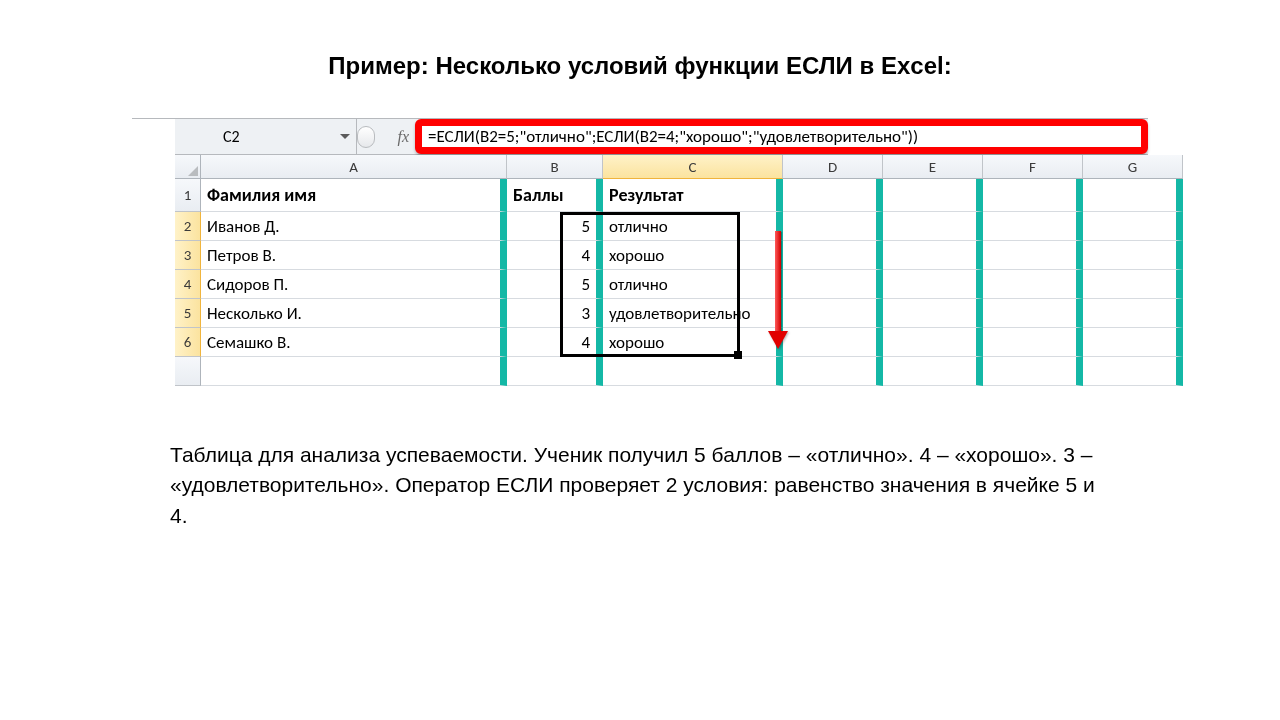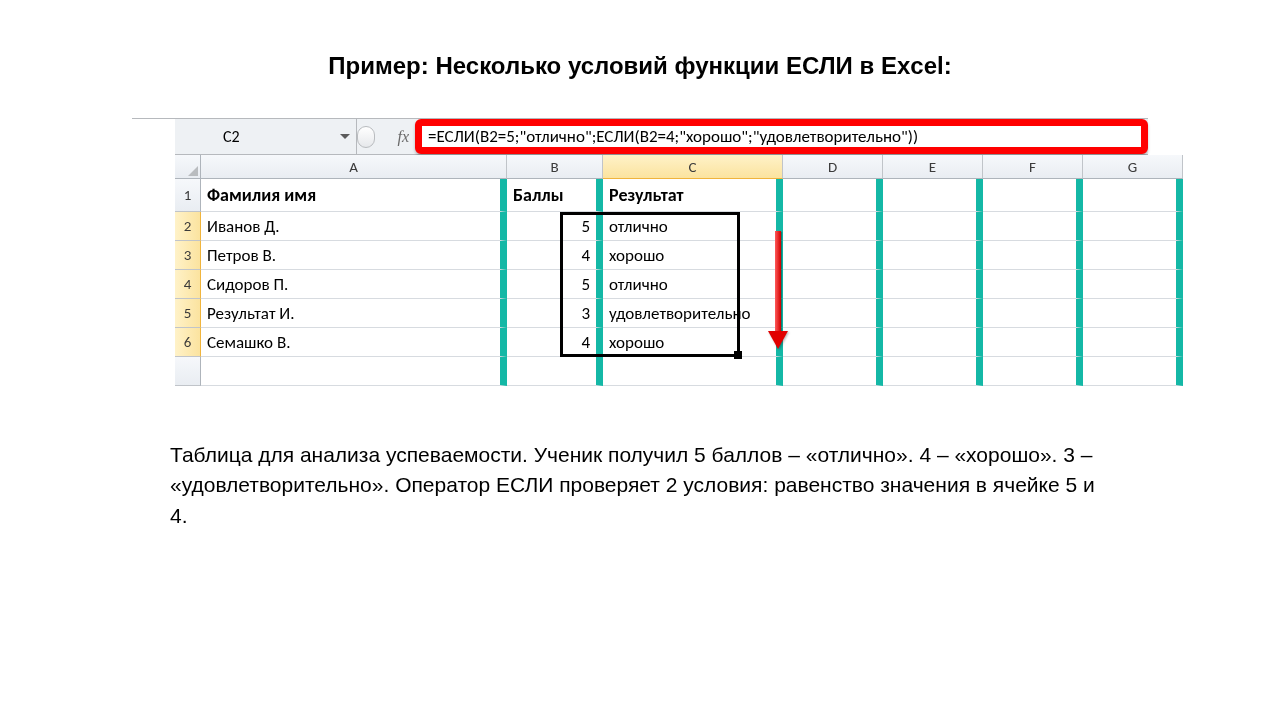--- a/index.html
+++ b/index.html
@@ -281,21 +281,21 @@
     <div class="row-head sel">4</div>
     <div class="cell">Сидоров П.</div>
     <div class="cell num">5</div>
     <div class="cell">отлично</div>
     <div class="cell"></div>
     <div class="cell"></div>
     <div class="cell"></div>
     <div class="cell"></div>
 
     <div class="row-head sel">5</div>
-    <div class="cell">Результат И.</div>
+    <div class="cell">Несколько И.</div>
     <div class="cell num">3</div>
     <div class="cell">удовлетворительно</div>
     <div class="cell"></div>
     <div class="cell"></div>
     <div class="cell"></div>
     <div class="cell"></div>
 
     <div class="row-head sel">6</div>
     <div class="cell">Семашко В.</div>
     <div class="cell num">4</div>

